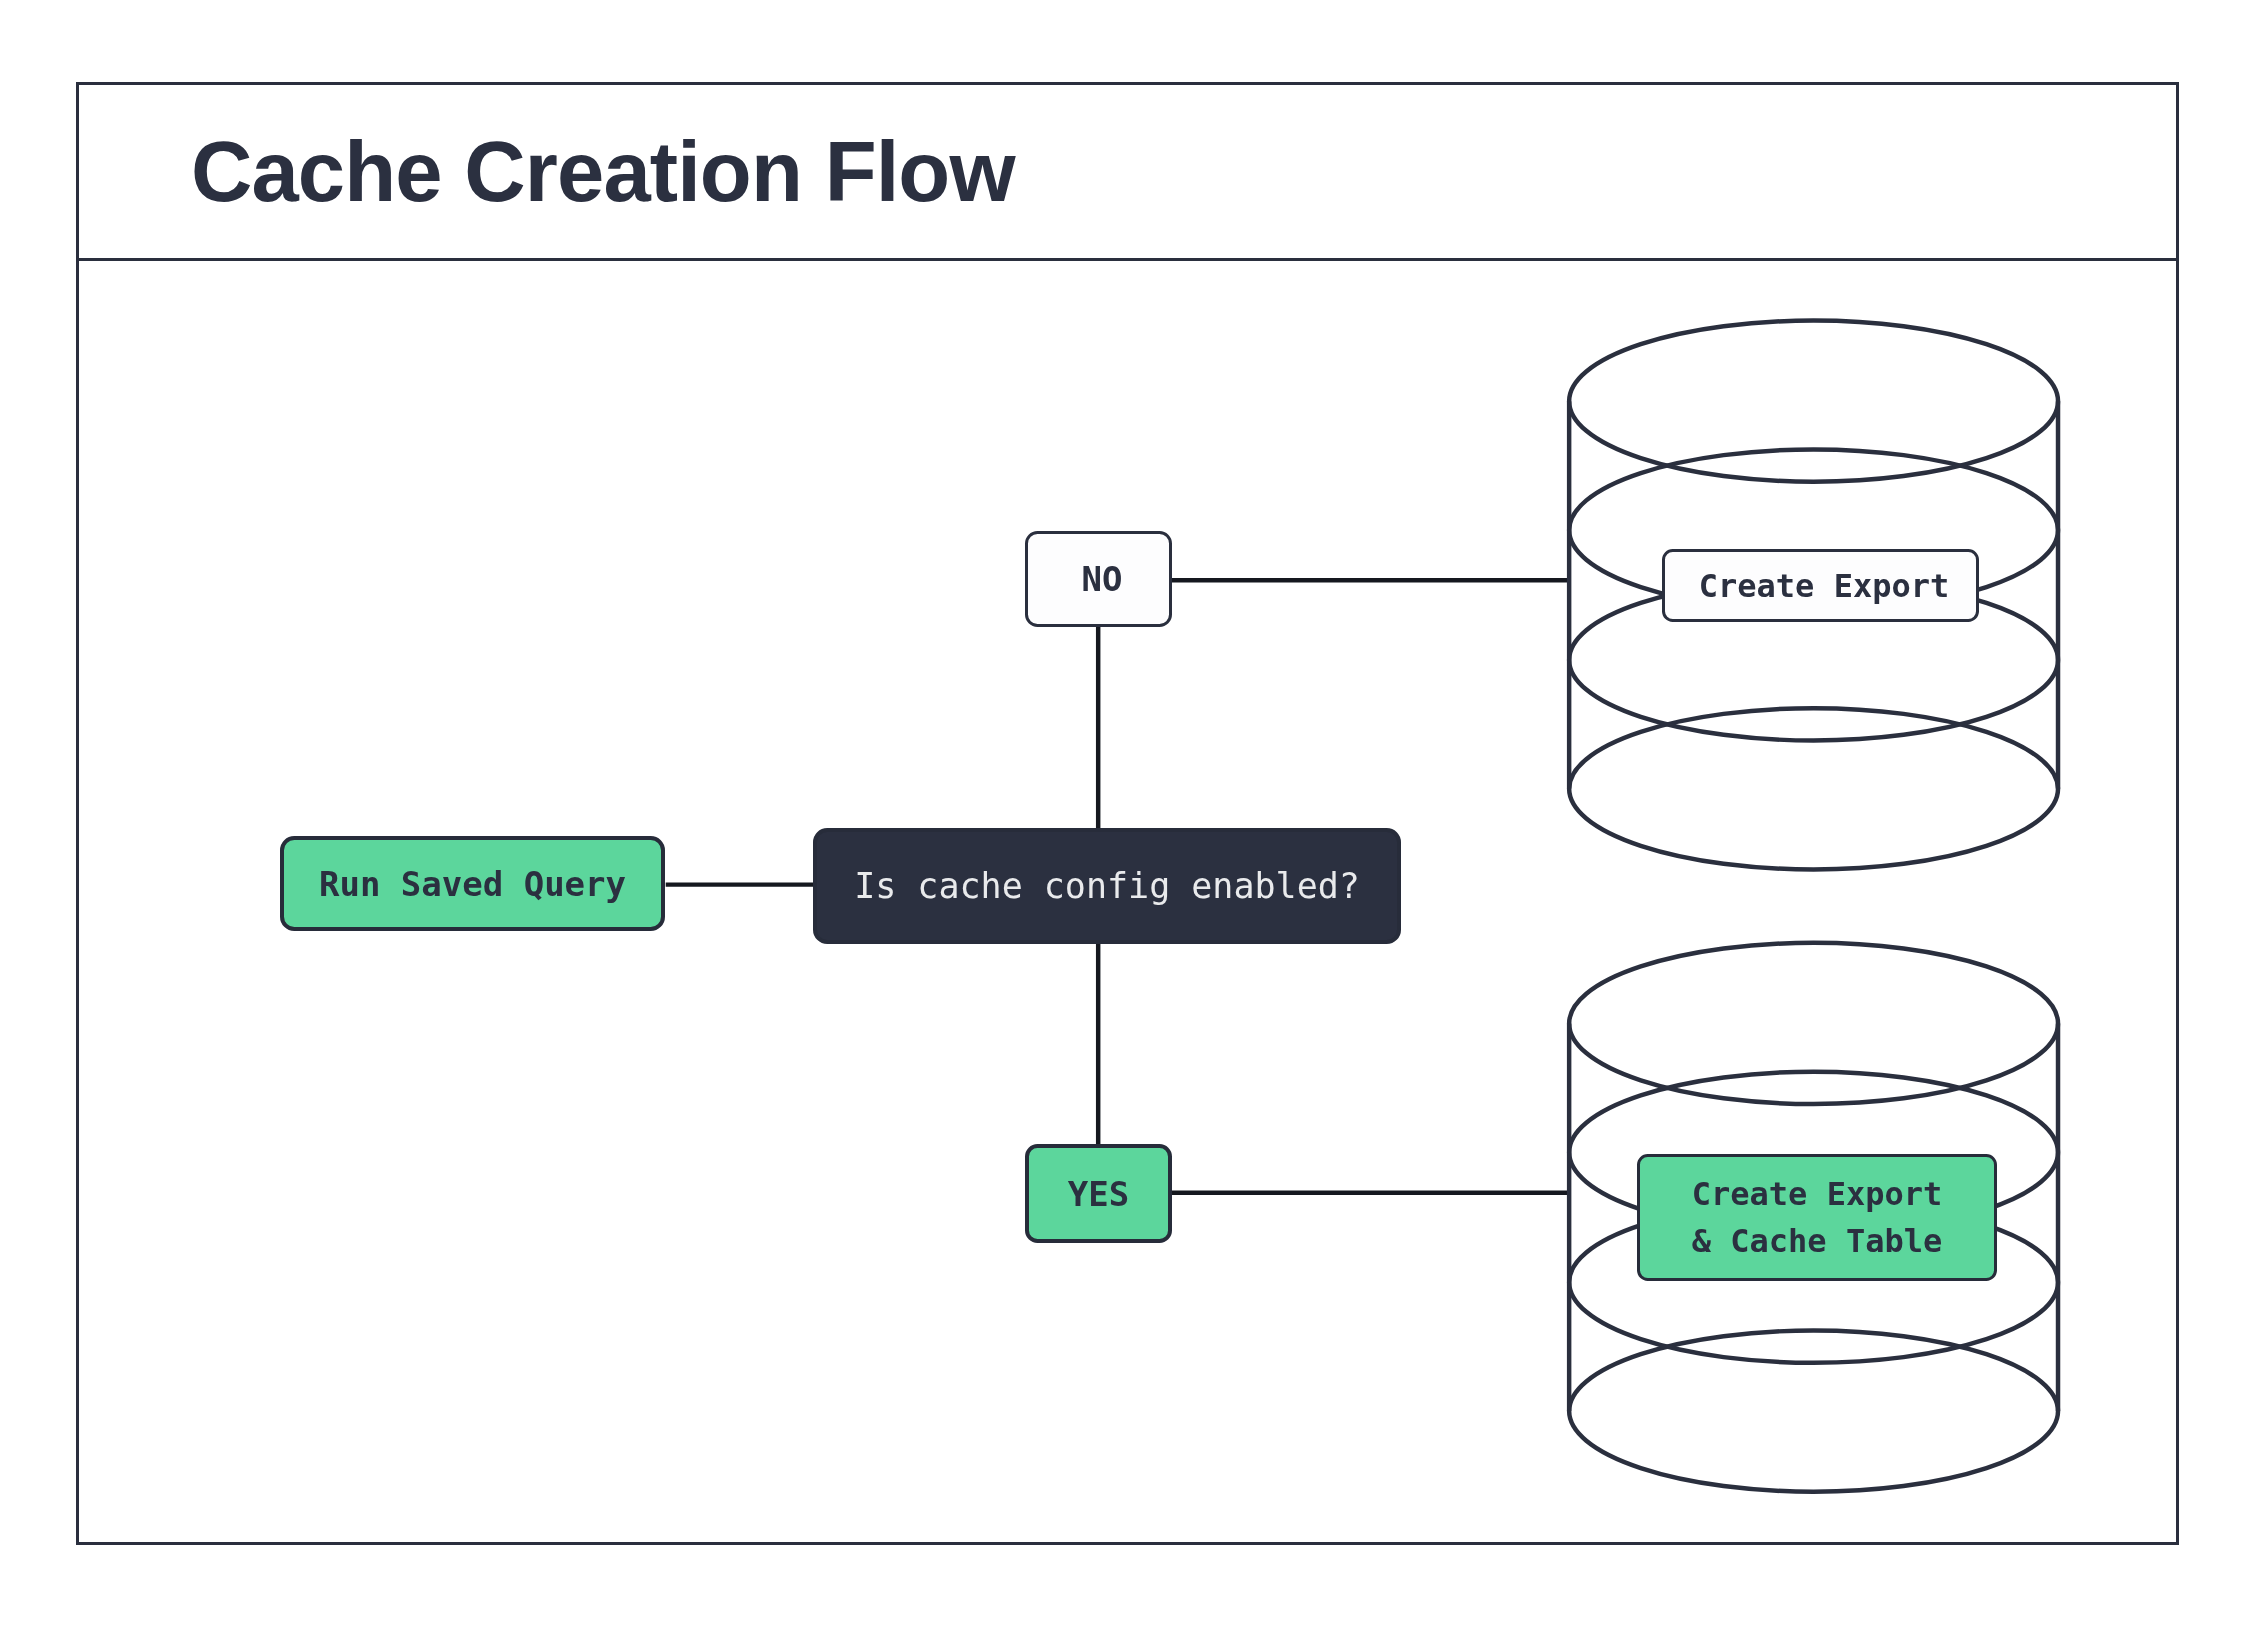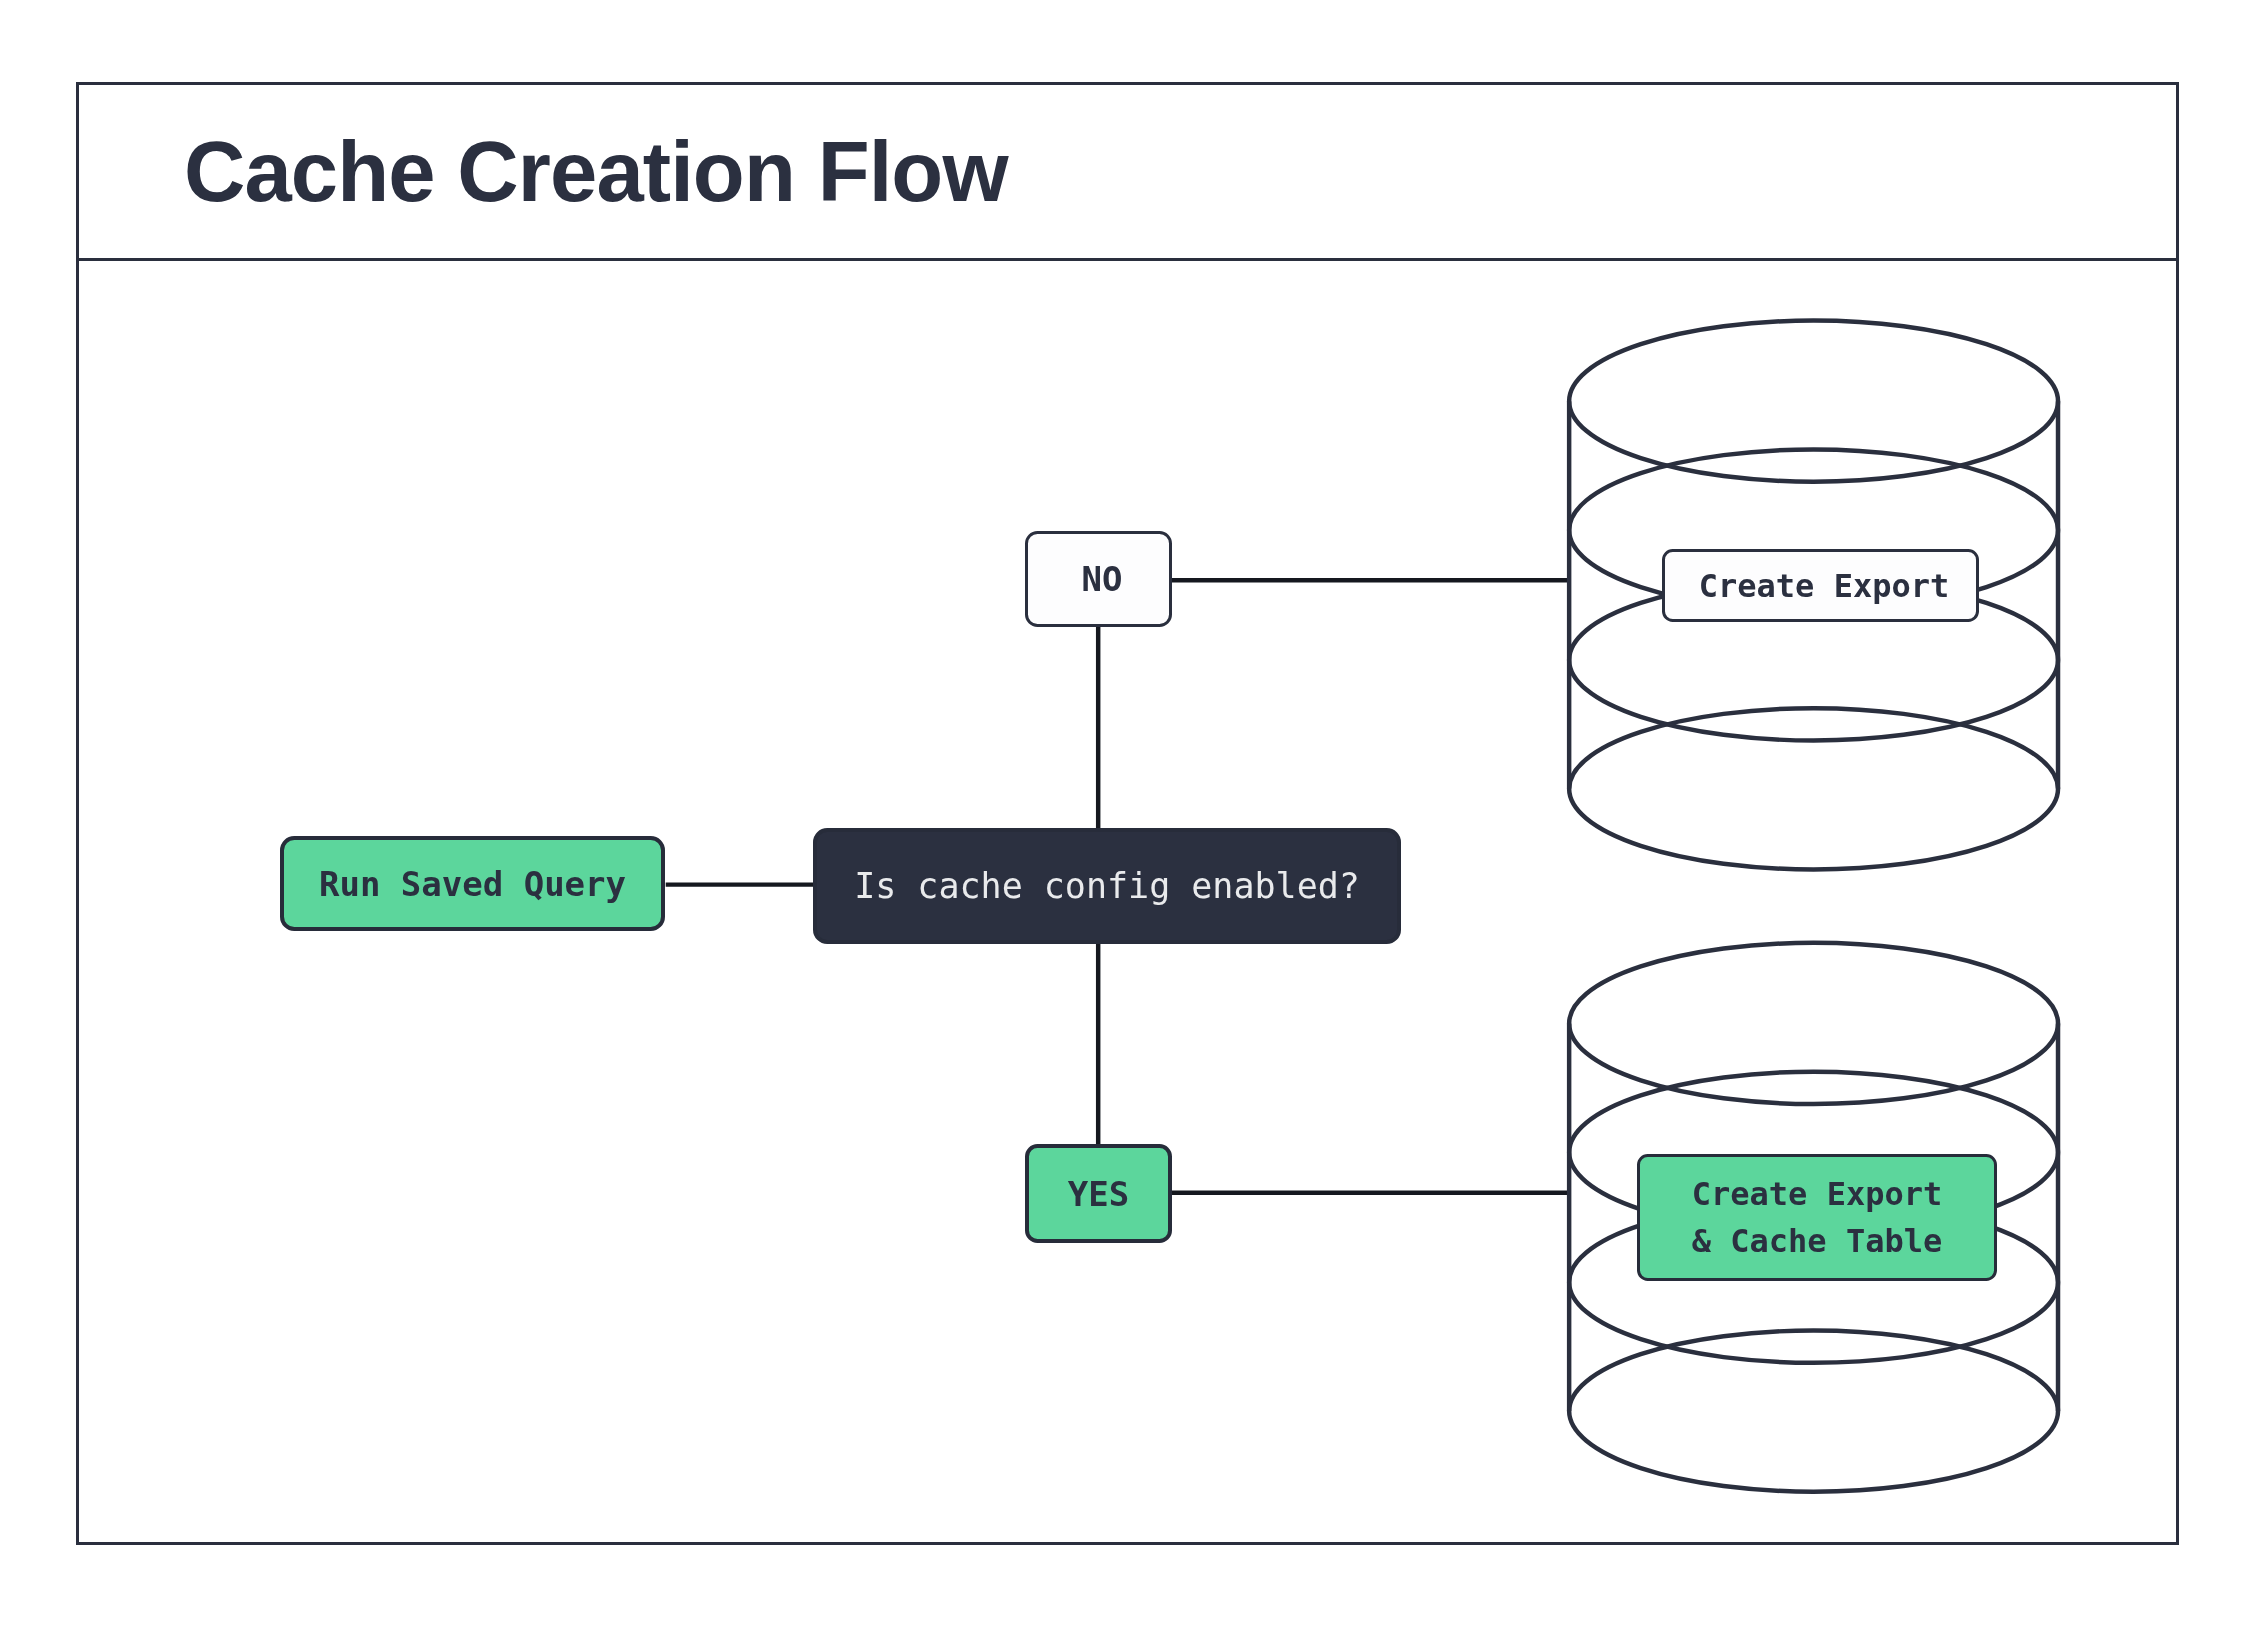--- a/index.html
+++ b/index.html
@@ -33,21 +33,21 @@
     top: 0;
     width: 100%;
     height: 176px;
     border-bottom: 3.6px solid #2a2f3e;
     box-sizing: border-box;
     display: flex;
     align-items: center;
     padding-left: 96px;
   }
   .title {
-    margin: 9px;
+    margin: 16px;
     font-family: "Liberation Sans", sans-serif;
     font-weight: 700;
     font-size: 85px;
     letter-spacing: -0.9px;
     color: #2b3040;
     white-space: nowrap;
   }
   svg.layer {
     position: absolute;
     left: 0;

